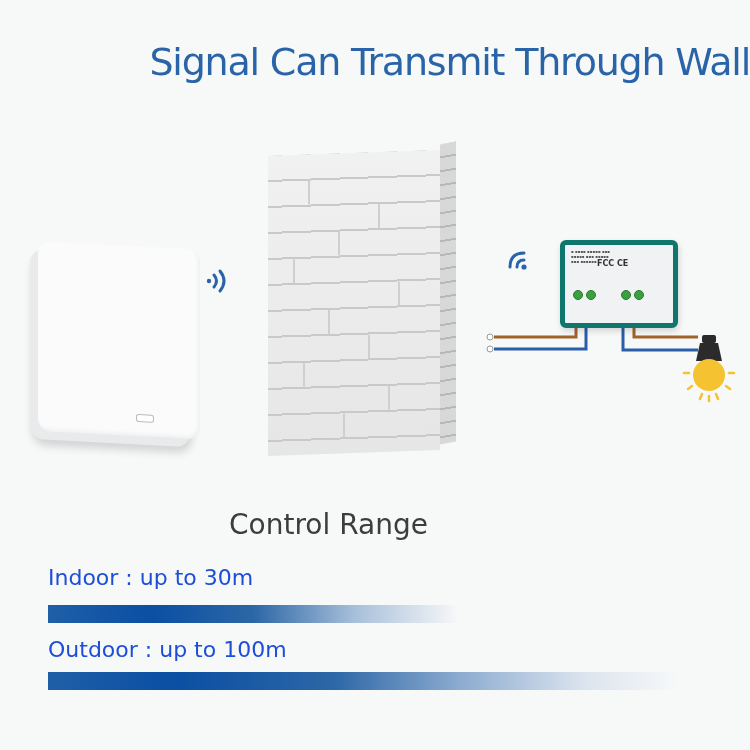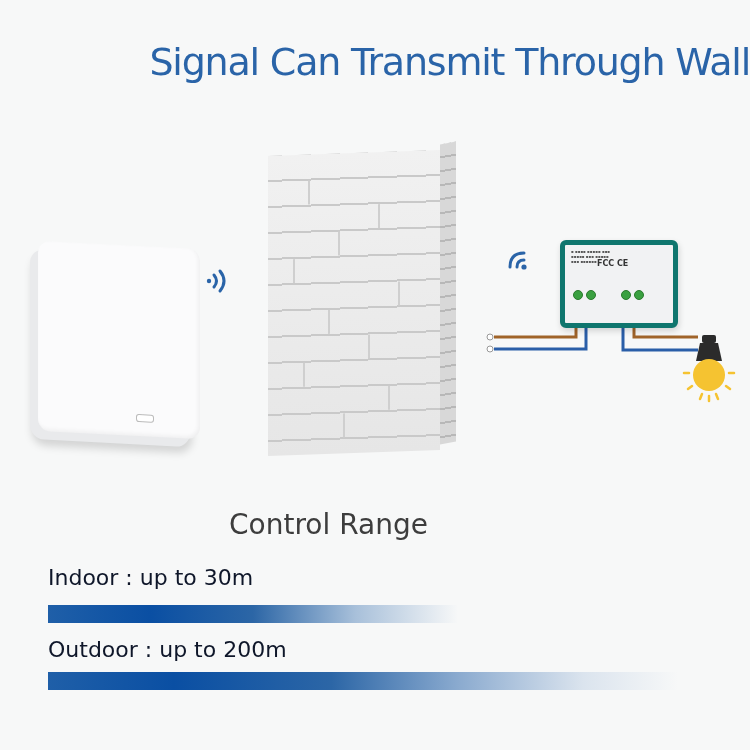--- a/index.html
+++ b/index.html
@@ -30,21 +30,21 @@
   
   #module { left:560px; top:240px; width:108px; height:78px; background:#f1f2f3; border:5px solid #0f766e;
             border-radius:6px; box-shadow:1px 3px 6px rgba(0,0,0,0.15); }
   #module .lbl { position:absolute; left:6px; top:4px; font-size:4px; color:#555; line-height:5px; }
   #module .cert { position:absolute; left:32px; top:14px; font-size:8px; font-weight:bold; color:#333; }
   .term { position:absolute; top:45px; width:8px; height:8px; border-radius:50%; background:#3aa040; border:1px solid #2a7a2c; }
   
   #bulb { left:680px; top:335px; width:60px; height:70px; }
   
   #range-title { left:0; width:623px; top:508px; text-align:center; font-size:28px; color:#3d3d3d;margin-left:17px; }
-  .range-label { left:48px; font-size:22px; color:#0f172a; }
+  .range-label { left:48px; font-size:22px; color:#1d4ed8; }
   .bar { left:48px; height:18px; }
 </style>
 </head>
 <body>
 
 <div id="title" class="abs">Signal Can Transmit Through Wall</div>
 
 <div id="switch" class="abs">
   <div class="side"></div>
   <div class="face">
@@ -113,14 +113,14 @@
       <line x1="38" y1="64" x2="36" y2="59"></line>
     <line x1="29" y1="66" x2="29" y2="61"></line>
   </g>
 </svg>
 
 <div id="range-title" class="abs">Control Range</div>
 
 <div class="abs range-label" style="top:565px">Indoor : up to 30m</div>
 <div class="abs bar" style="top:605px;width:410px;background:linear-gradient(90deg,#1f5fa8 0%,#0a4fa3 25%,#2c66a6 50%,#a8c0da 75%,rgba(247,248,248,0) 100%);"></div>
 
-<div class="abs range-label" style="top:637px">Outdoor : up to 200m</div>
+<div class="abs range-label" style="top:637px">Outdoor : up to 100m</div>
 <div class="abs bar" style="top:672px;width:630px;background:linear-gradient(90deg,#1f5fa8 0%,#0a4fa3 20%,#2c66a6 45%,#8aaacf 65%,#dbe4ee 85%,rgba(247,248,248,0) 100%);"></div>
 
 </body></html>

